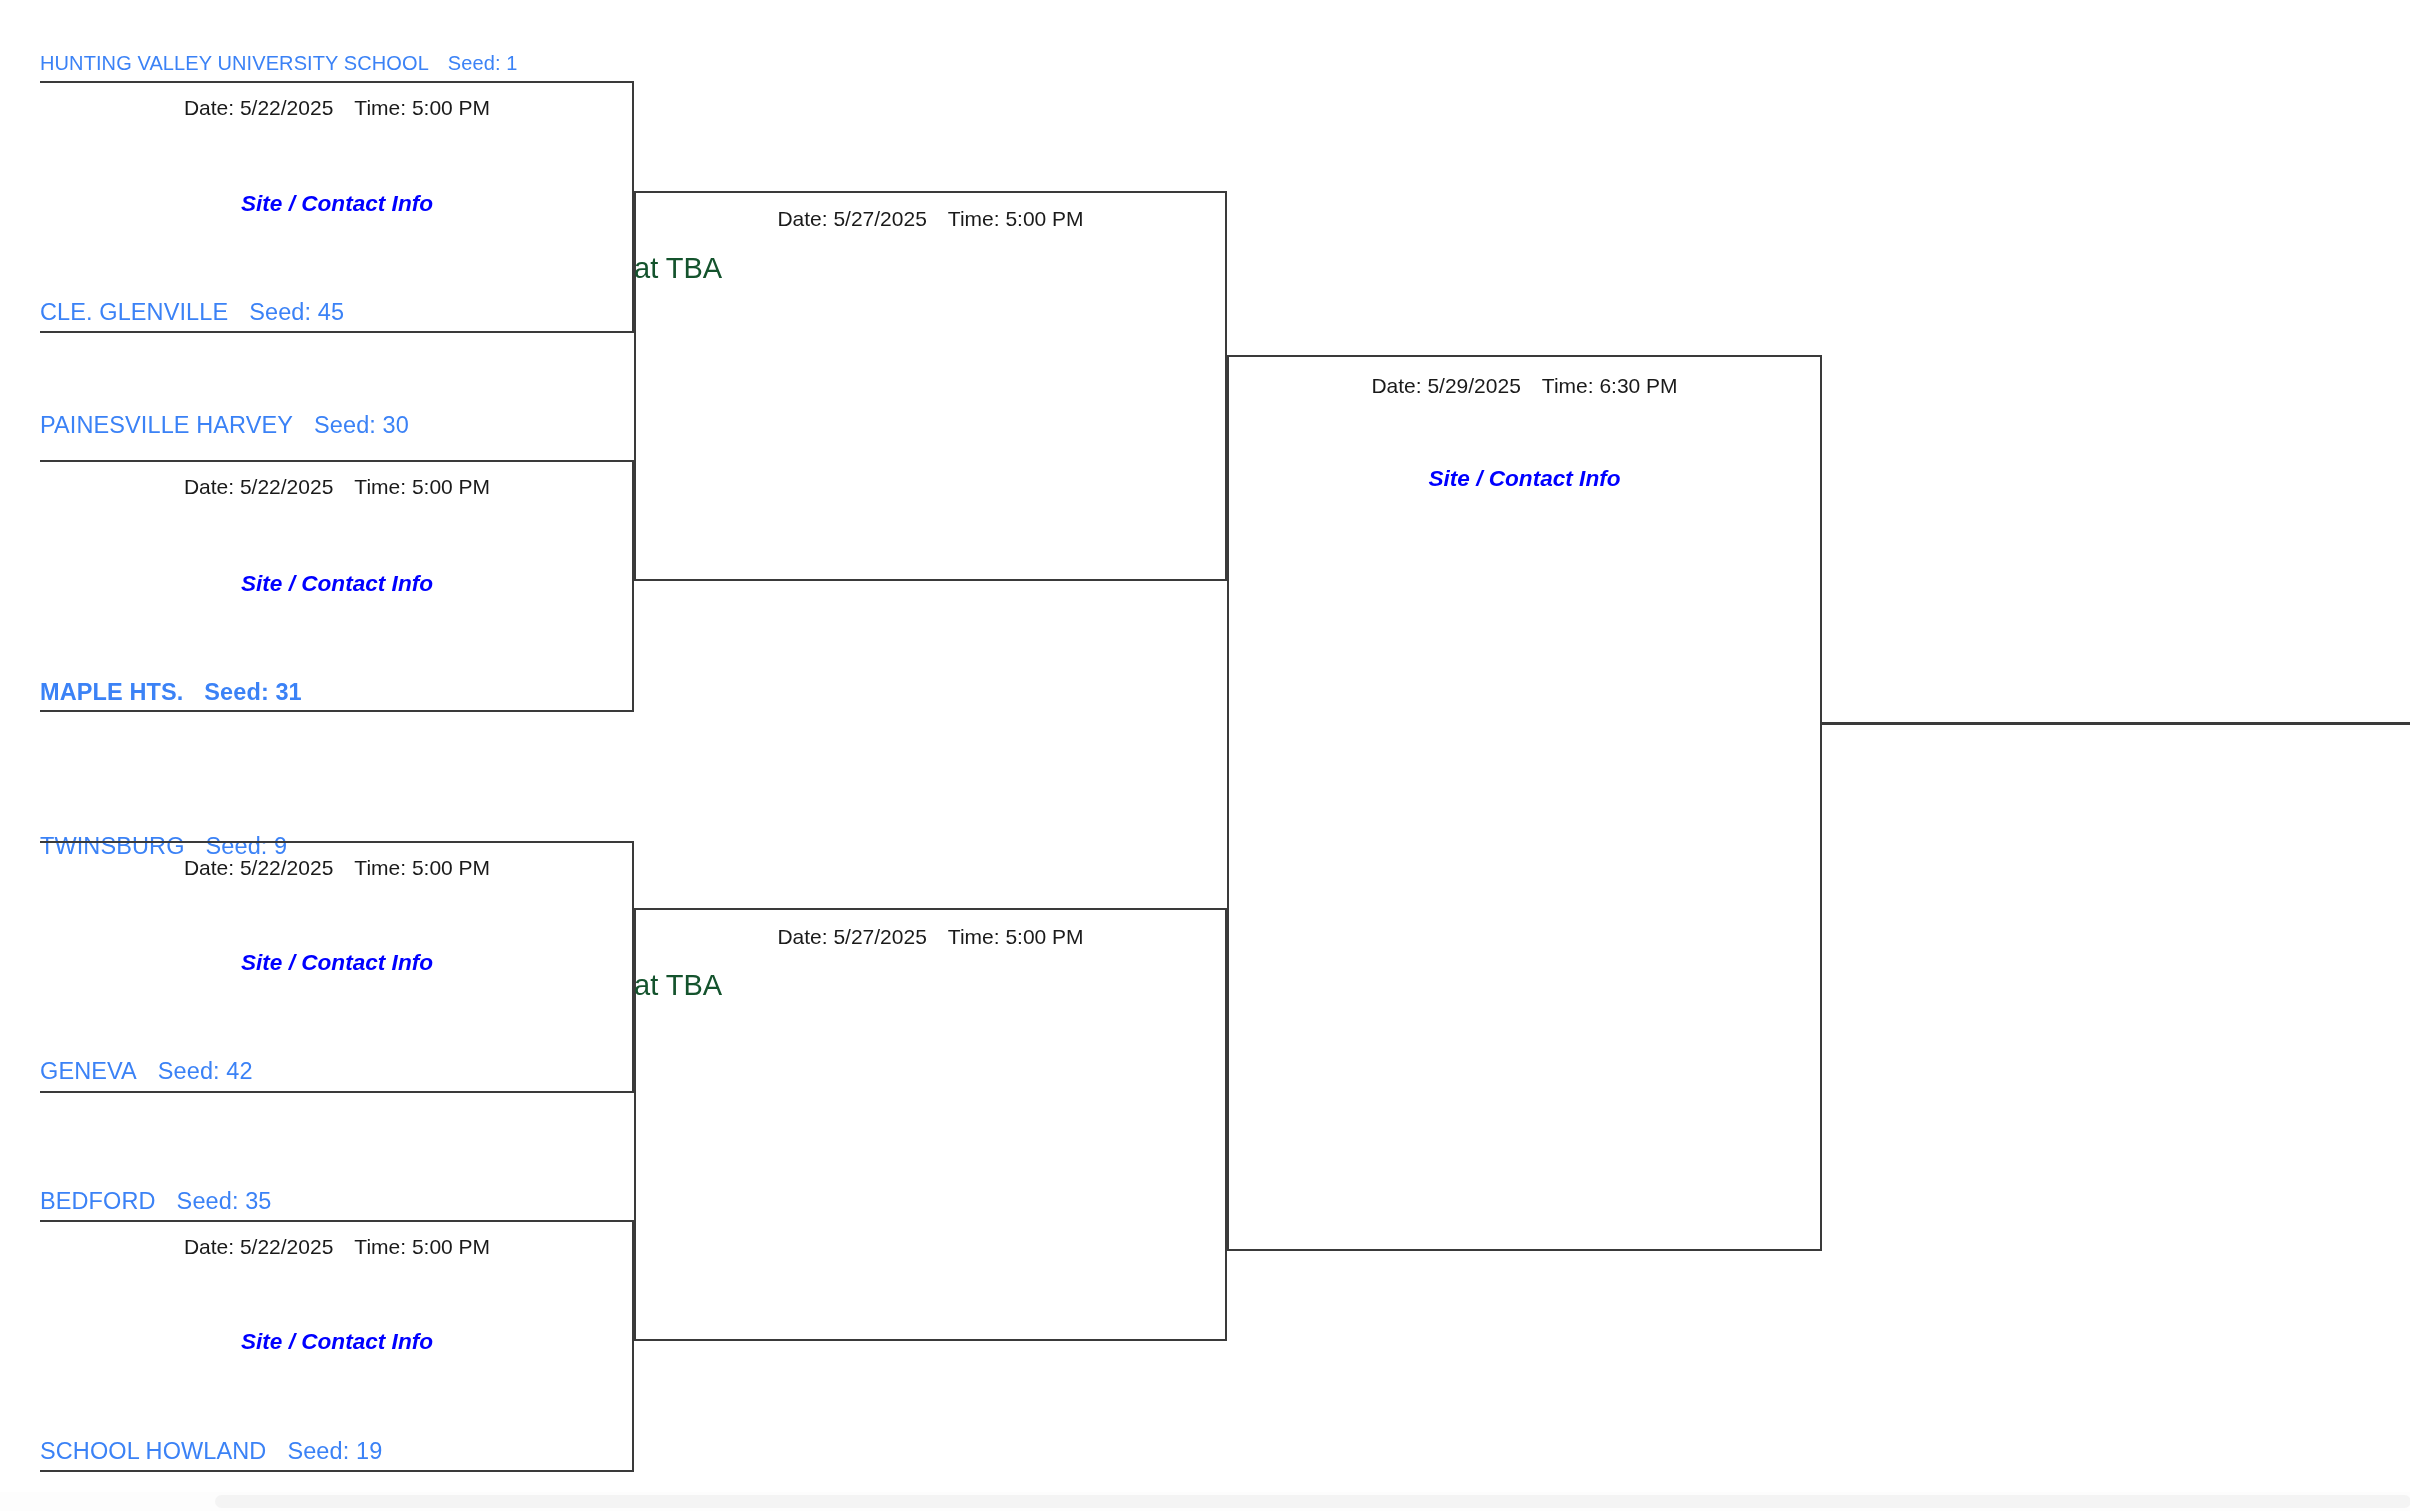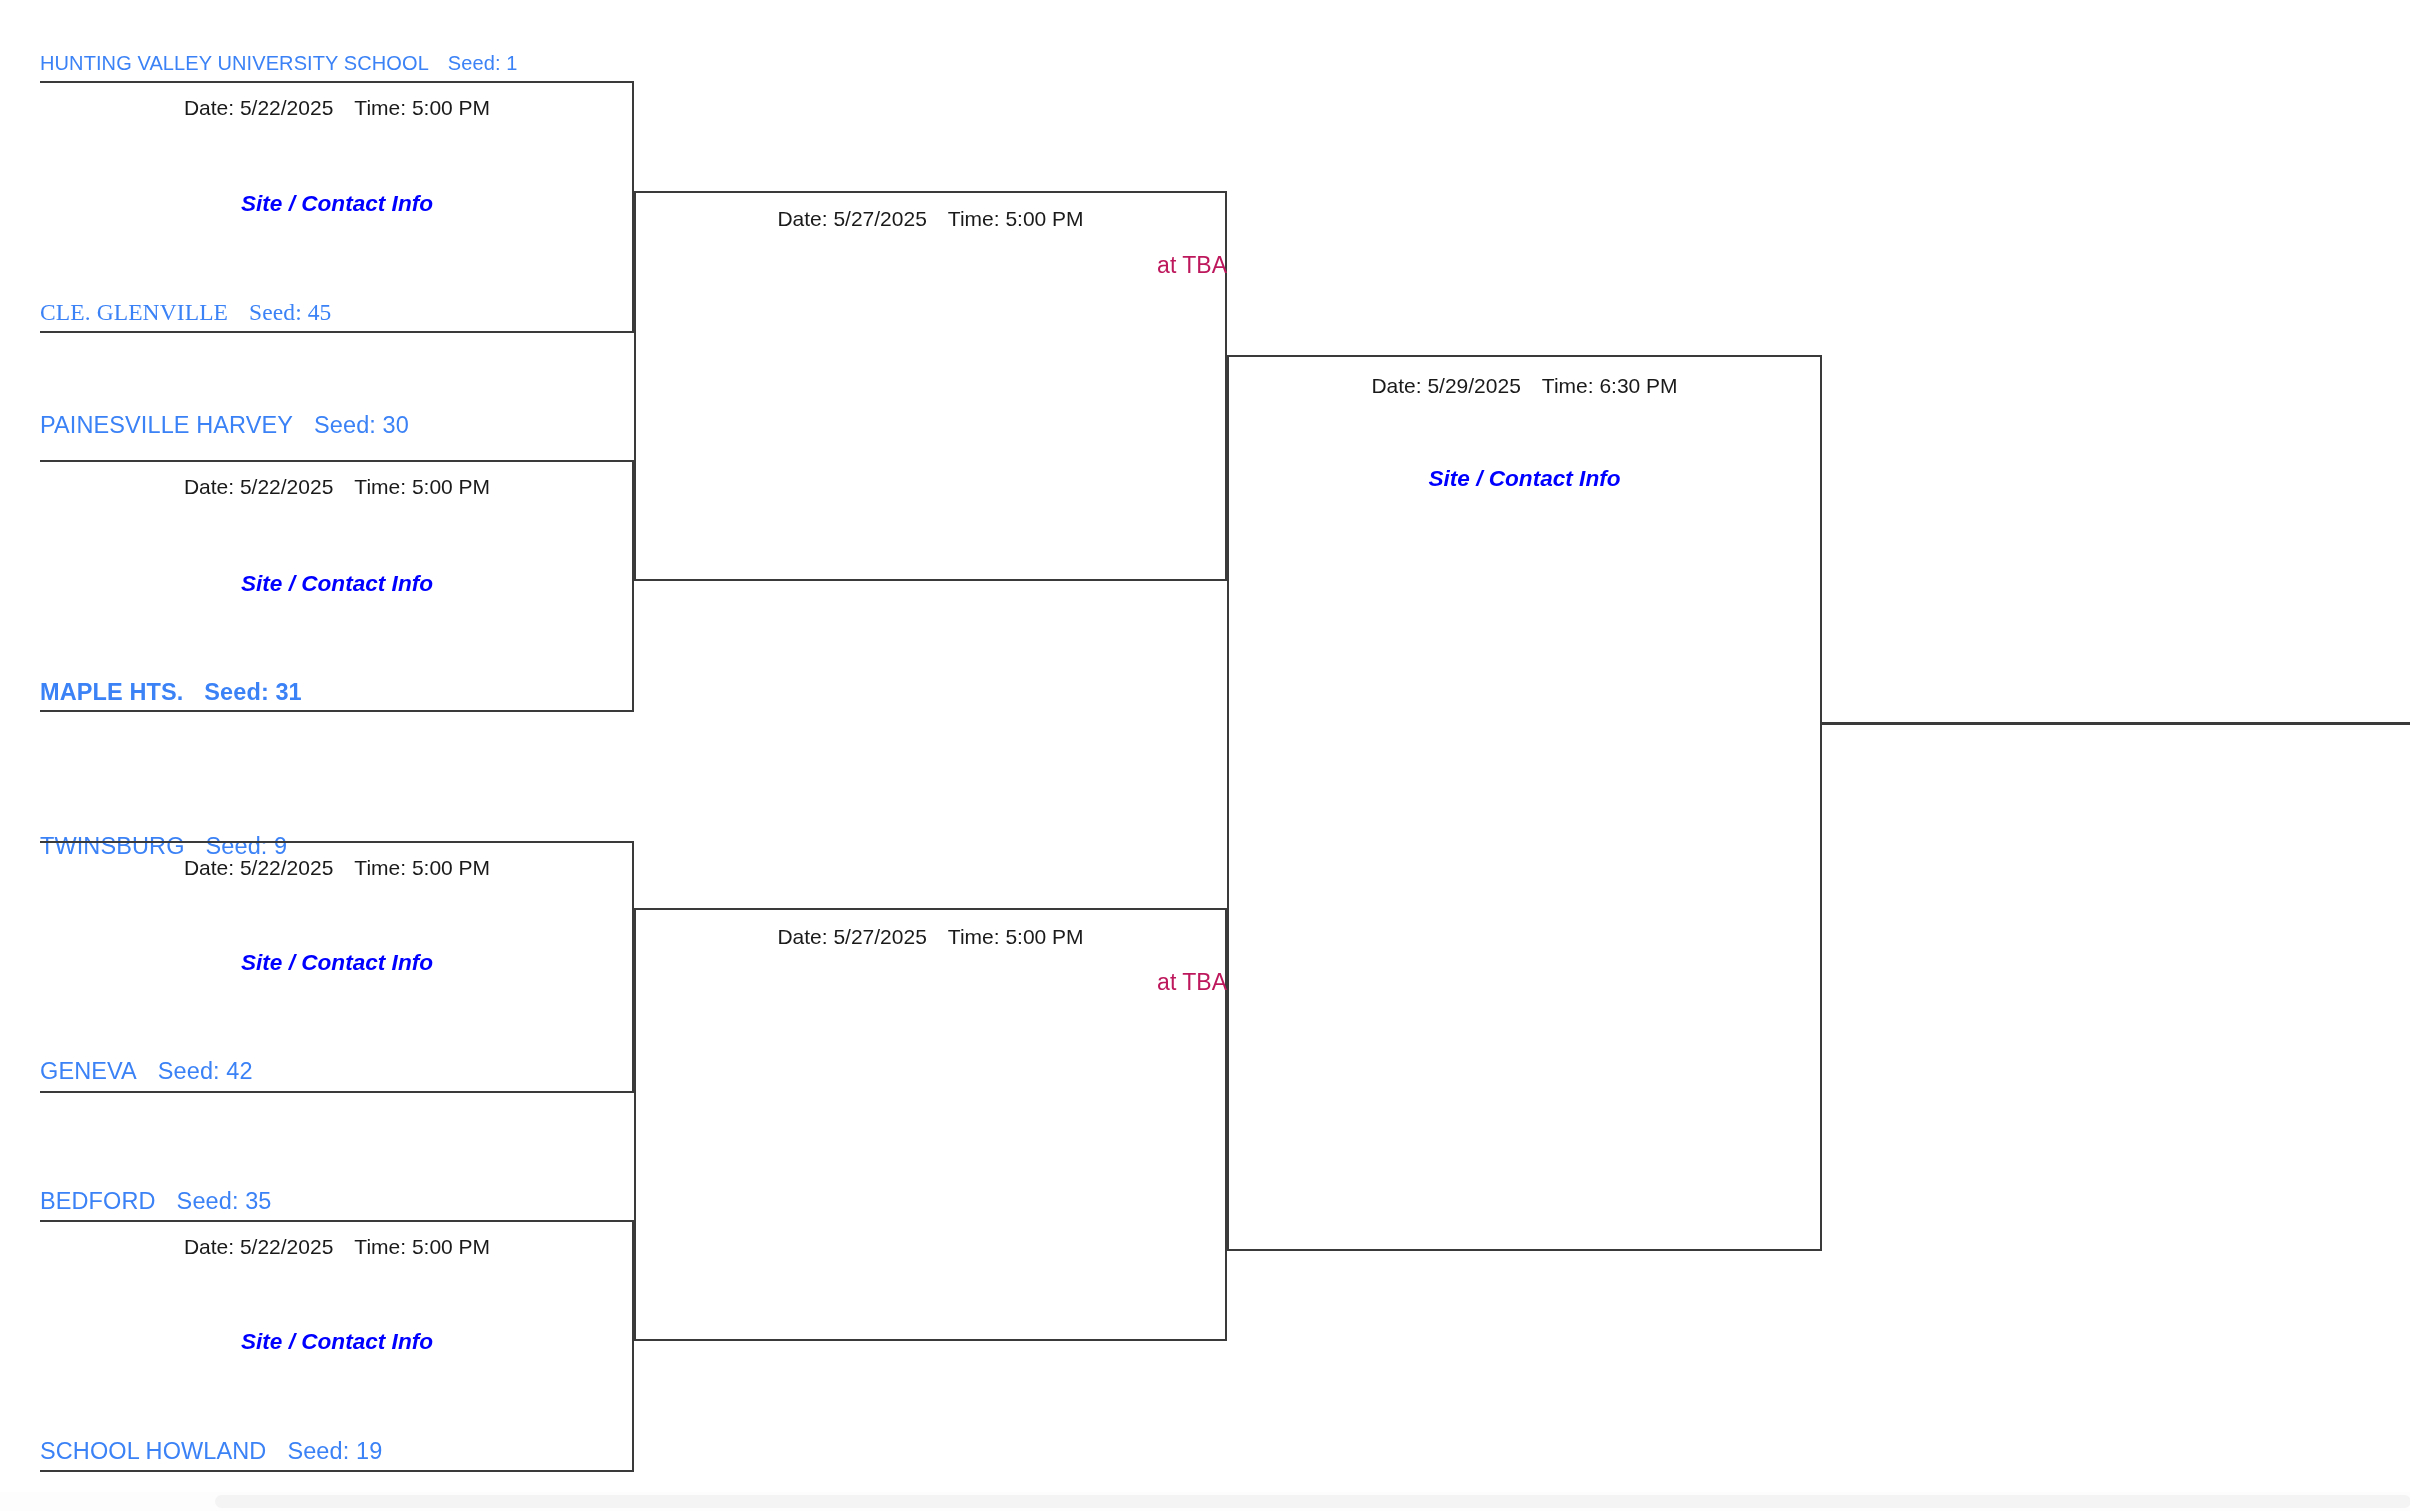--- a/index.html
+++ b/index.html
@@ -75,24 +75,24 @@
     font-weight: bold;
     line-height: 1;
     text-align: center;
     text-decoration: none;
     cursor: pointer;
     font-style: italic;
   }
   .game-at {
     position: absolute;
     white-space: nowrap;
-    color: #be185d;
-    font-size: 23px;
-    line-height: 1;
-    text-align: right;
+    color: #14532d;
+    font-size: 29px;
+    line-height: 1;
+    text-align: left;
   }
 
   
   .connector {
     position: absolute;
     background: #3a3a3a;
     height: 2.8px;
   }
 
   
@@ -134,21 +134,21 @@
   <div class="game-box" style="left:40px; top:81px; width:594px; height:252px;"></div>
 
   <div class="game-meta" style="left:40px; top:97px; width:594px;">
     <span>Date: 5/22/2025</span><span class="meta-sep"></span><span>Time: 5:00 PM</span>
   </div>
 
   <div class="game-site" style="left:40px; top:193px; width:594px;">
     <span>Site / Contact Info</span>
   </div>
 
-  <div class="team-label" style="left:40px; top:301px;font-family:Liberation Serif, serif;">
+  <div class="team-label" style="left:40px; top:301px;">
     <span class="team-name">CLE. GLENVILLE</span><span class="team-seed">Seed: 45</span>
   </div>
 
   <div class="team-label" style="left:40px; top:414px;">
     <span class="team-name">PAINESVILLE HARVEY</span><span class="team-seed">Seed: 30</span>
   </div>
 
   <div class="game-box" style="left:40px; top:460px; width:594px; height:252px;"></div>
 
   <div class="game-meta" style="left:40px; top:476px; width:594px;">

